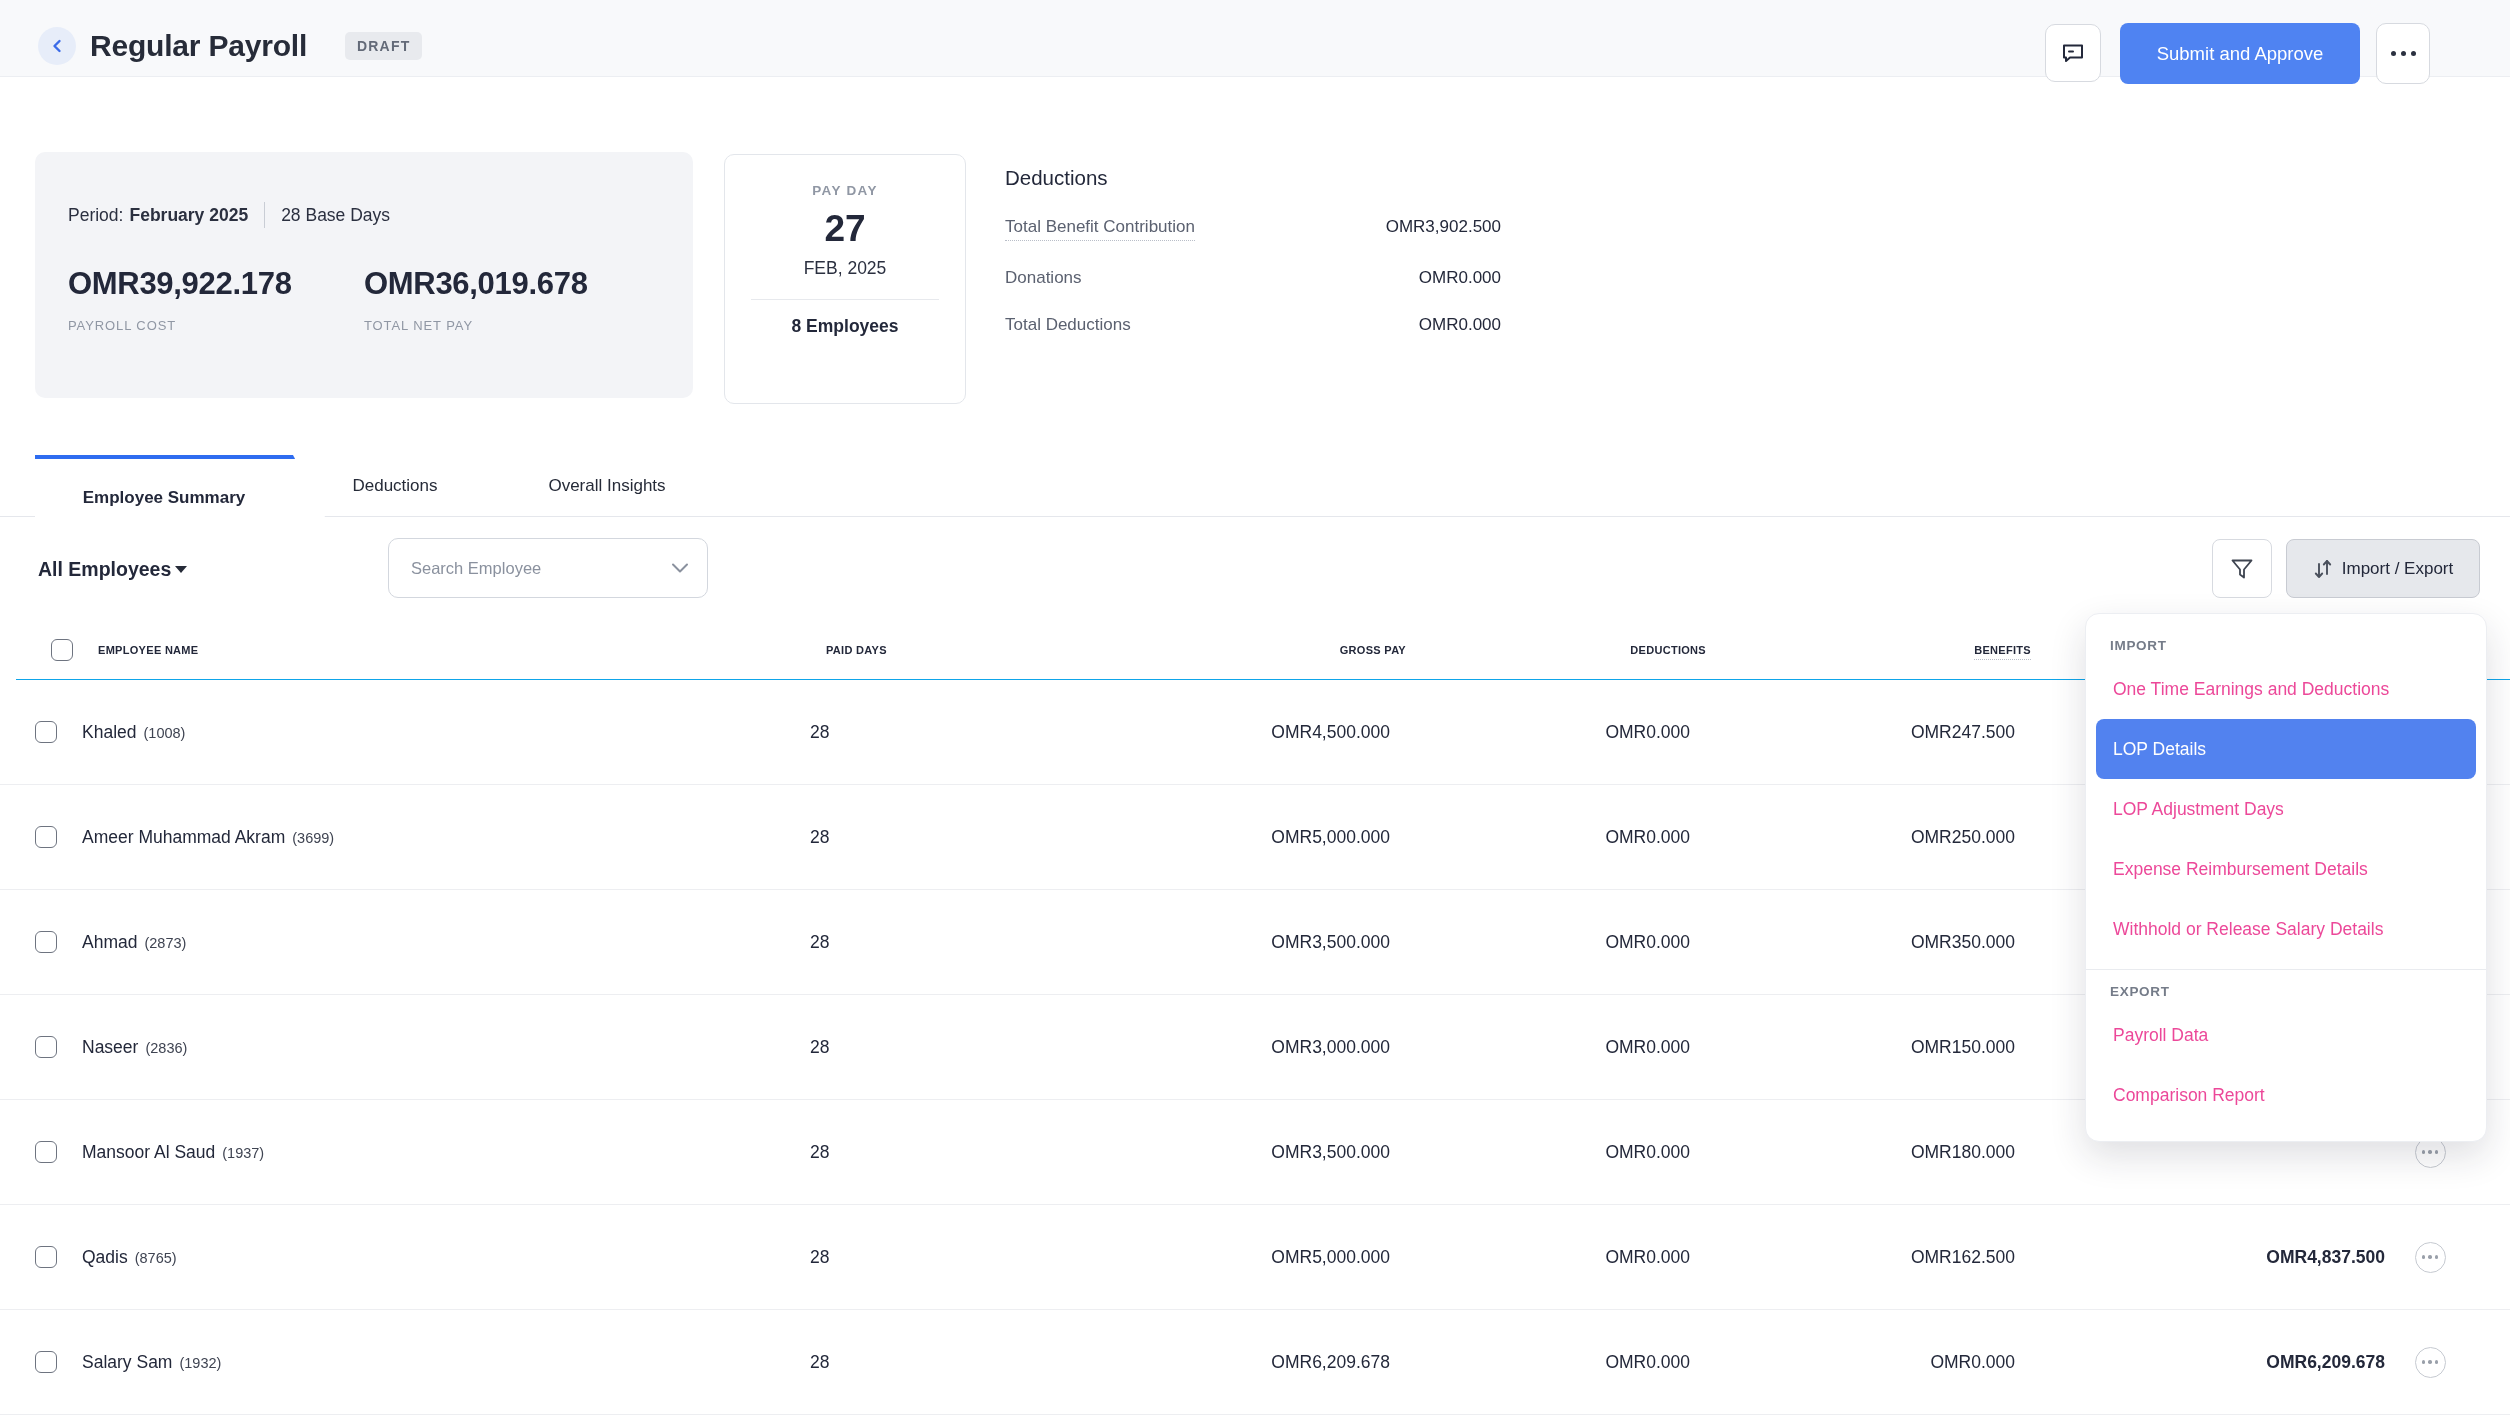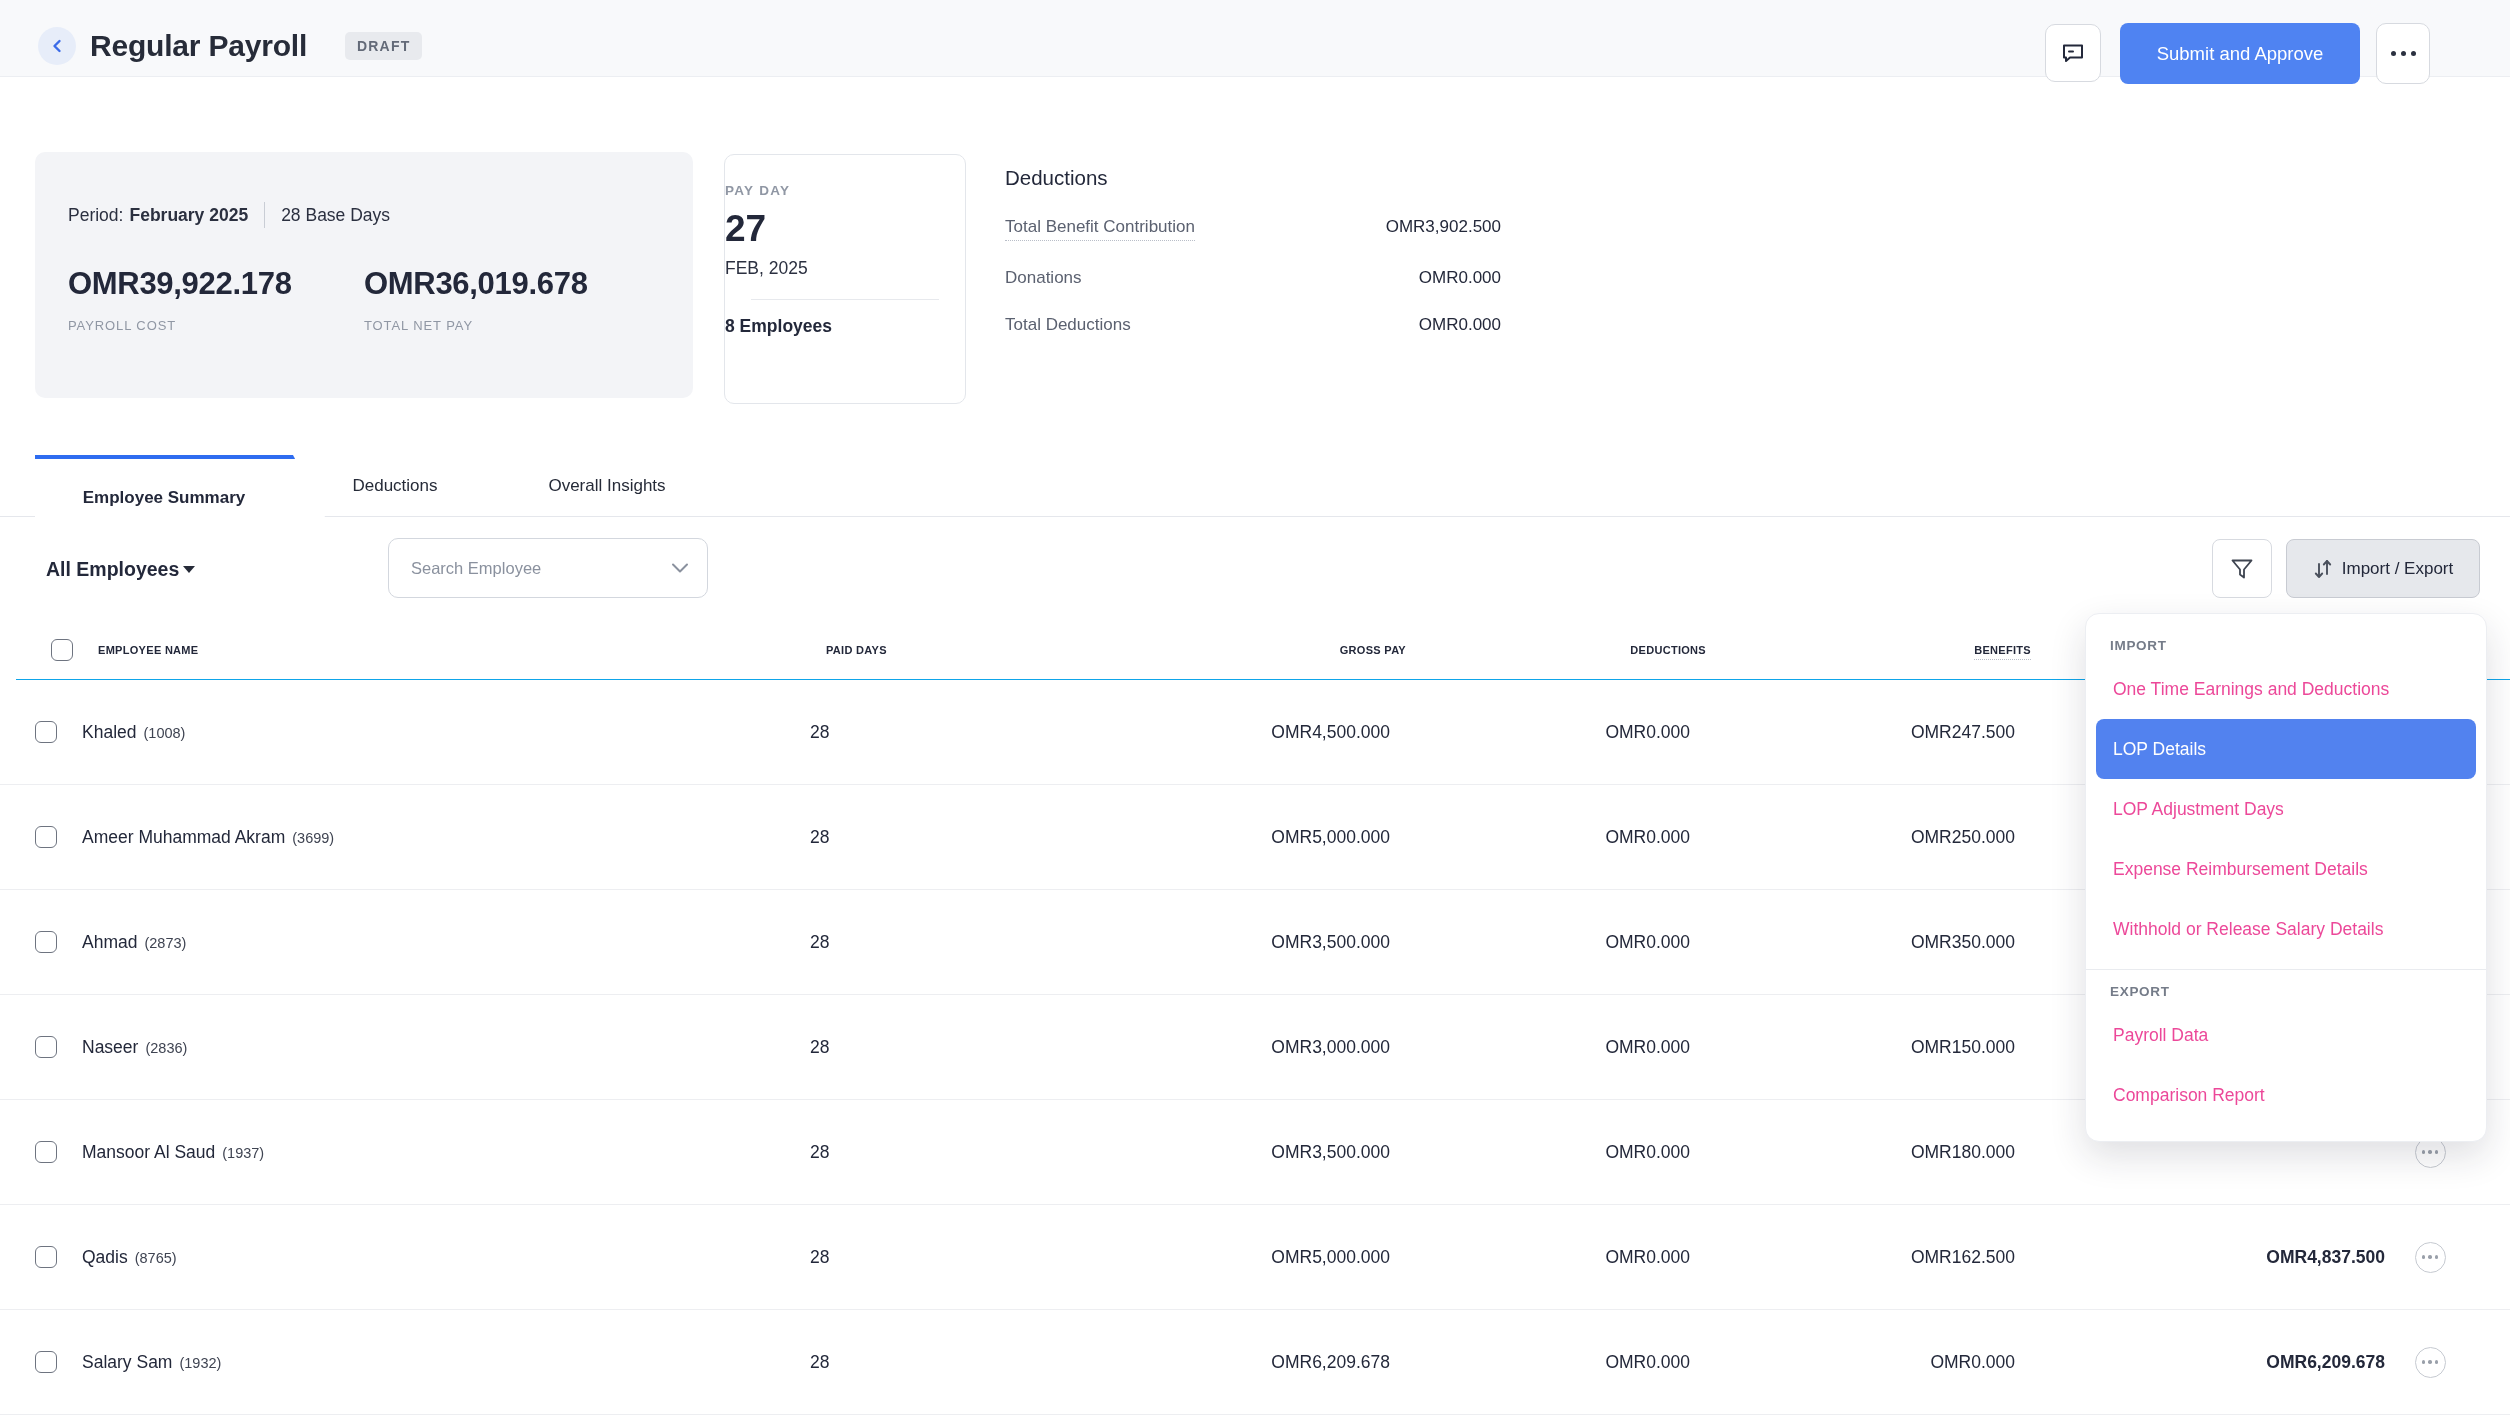--- a/index.html
+++ b/index.html
@@ -22,21 +22,21 @@
   
   .period-card { position:absolute; left:35px; top:152px; width:658px; height:246px; background:#f3f4f7; border-radius:10px; padding:50px 33px 0 33px; }
   .period-line { display:flex; align-items:center; font-size:17.5px; color:#2b3040; }
   .period-line b { font-weight:700; margin-left:6px; }
   .vsep { width:1px; height:26px; background:#c9cdd5; margin:0 16px; }
   .amounts { display:flex; margin-top:38px; }
   .amount-block { width:322px; }
   .amount-value { font-size:31px; font-weight:600; letter-spacing:-0.3px; color:#23283a; }
   .amount-label { margin-top:16px; font-size:13px; font-weight:500; letter-spacing:0.9px; color:#9097a4; }
 
-  .payday-card { position:absolute; left:724px; top:154px; width:242px; height:250px; background:#fff; border:1px solid #e3e6eb; border-radius:10px; }
+  .payday-card { position:absolute; left:724px; top:154px; width:242px; height:250px; background:#fff; border:1px solid #e3e6eb; border-radius:10px; text-align:center; }
   .payday-label { margin-top:28px; font-size:13.5px; font-weight:700; letter-spacing:1.3px; color:#9097a4; }
   .payday-day { margin-top:10px; font-size:37px; font-weight:600; color:#23283a; }
   .payday-month { margin-top:8px; font-size:17.5px; font-weight:400; color:#2b3040; }
   .payday-divider { margin:20px 26px 0 26px; height:1px; background:#e7e9ed; }
   .payday-emps { margin-top:16px; font-size:17.5px; font-weight:600; color:#23283a; }
 
   .deductions-block { position:absolute; left:1005px; top:166px; width:496px; }
   .deductions-title { font-size:20.5px; font-weight:500; color:#23283a; }
   .ded-row { display:flex; justify-content:space-between; align-items:baseline; margin-top:27px; font-size:17px; }
   .ded-label { color:#5b6170; }
@@ -47,21 +47,21 @@
   .tabs-border { position:absolute; left:0; top:516px; width:2510px; height:1px; background:#e5e7ec; z-index:1; }
   .tab-active { position:absolute; left:35px; top:455px; width:290px; height:62px; background:#fff; z-index:2;
     clip-path:polygon(0 0, 258px 0, 290px 62px, 0 62px); }
   .tab-active::before { content:""; position:absolute; left:0; top:0; width:100%; height:4px; background:#2e6cf0; }
   .tab-active .tab-text { position:absolute; left:0; top:12px; width:258px; height:62px; display:flex; align-items:center; justify-content:center; font-size:17px; font-weight:600; color:#23283a; }
   .tab { position:absolute; top:455px; height:62px; display:flex; align-items:center; justify-content:center; font-size:17px; color:#262b38; cursor:pointer; z-index:2; }
   .tab-deductions { left:330px; width:130px; }
   .tab-insights { left:512px; width:190px; }
 
   
-  .all-employees { position:absolute; left:46px; top:540px; height:58px; display:flex; align-items:center; gap:4px; cursor:pointer; }
+  .all-employees { position:absolute; left:38px; top:540px; height:58px; display:flex; align-items:center; gap:4px; cursor:pointer; }
   .all-employees span { font-size:19.5px; font-weight:600; color:#23283a; }
   .caret-down { width:0; height:0; border-left:6px solid transparent; border-right:6px solid transparent; border-top:7px solid #262b38; }
   .search-select { position:absolute; left:388px; top:538px; width:320px; height:60px; border:1px solid #d3d7de; border-radius:10px; background:#fff; display:flex; align-items:center; justify-content:space-between; padding:0 18px 0 22px; cursor:pointer; }
   .search-select .ph { font-size:16.5px; color:#8a919e; }
   .filter-btn { left:2212px; top:539px; width:60px; height:59px; border-radius:8px; }
   .impexp-btn { position:absolute; left:2286px; top:539px; width:194px; height:59px; background:#e6e8ec; border:1px solid #c8cbd2; border-radius:8px; display:flex; align-items:center; justify-content:center; gap:9px; font-size:17px; font-weight:500; color:#23283a; cursor:pointer; }
 
   
   .table { position:absolute; left:0; top:620px; width:2510px; }
   .thead, .trow { display:grid; grid-template-columns:47px 728px 95px 485px 300px 325px 370px 90px; align-items:center; padding-left:35px; }

